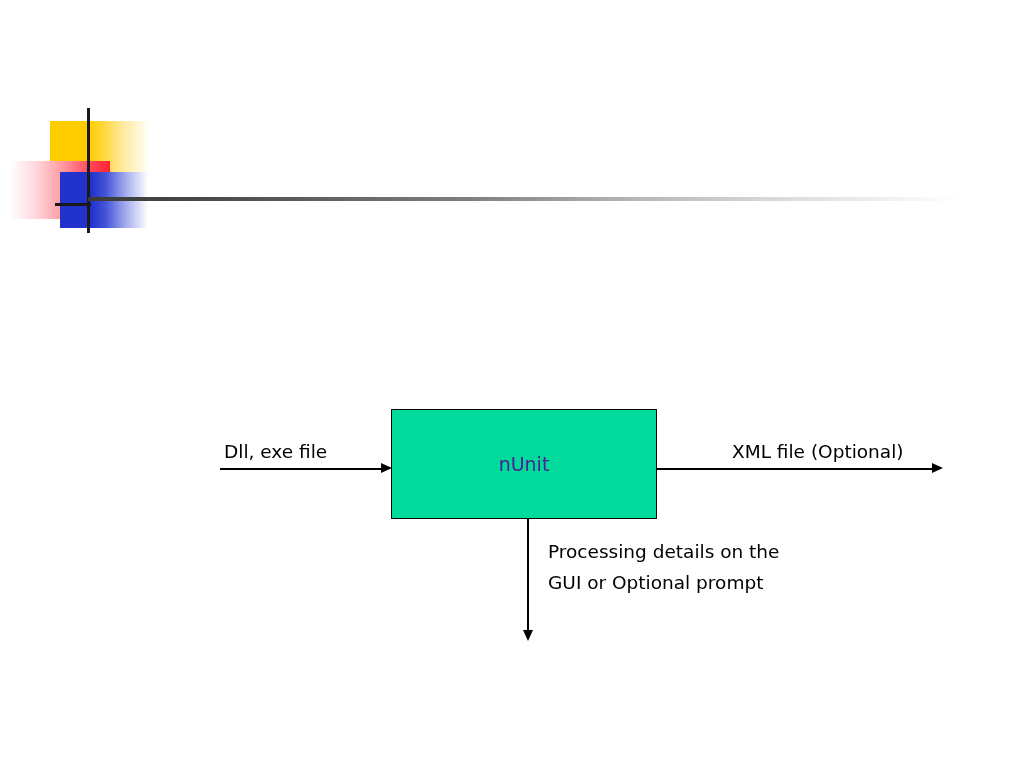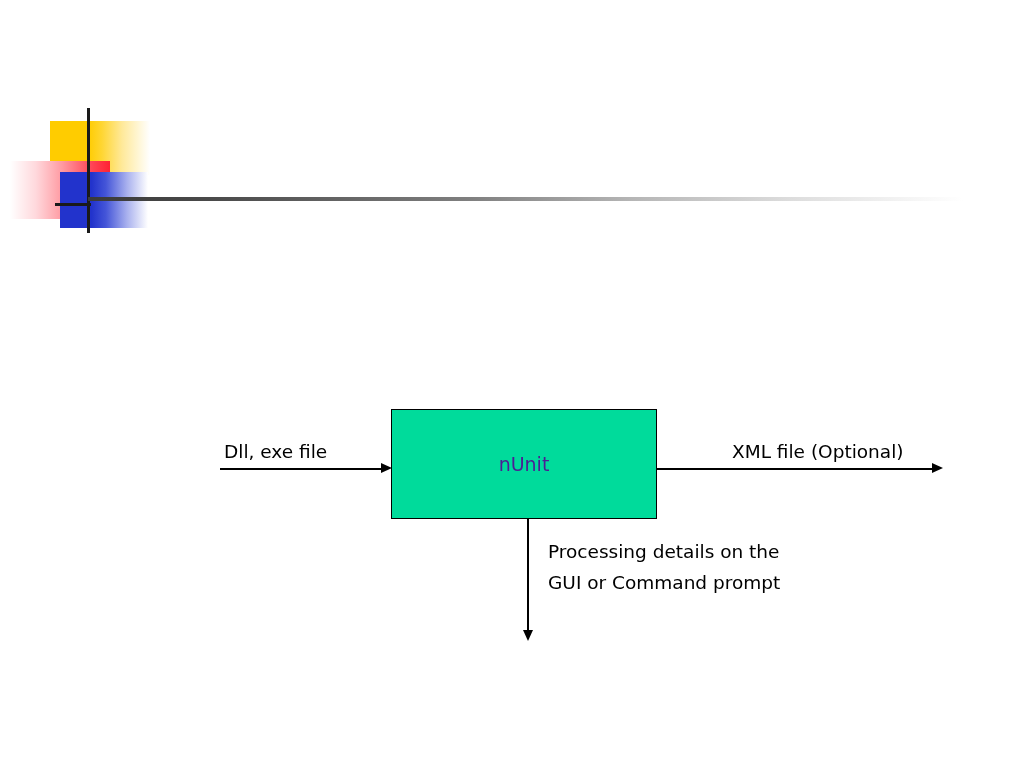--- a/index.html
+++ b/index.html
@@ -207,16 +207,16 @@
     <div class="process-box">
       <span class="process-box-label">nUnit</span>
     </div>
 
     <div class="diagram-label" id="label-output">XML file (Optional)</div>
     <div class="arrow-line-h" id="arrow-output-line"></div>
     <div class="arrow-head-right" id="arrow-output-head"></div>
 
     <div class="arrow-line-v" id="arrow-down-line"></div>
     <div class="arrow-head-down" id="arrow-down-head"></div>
-    <div class="diagram-label" id="label-bottom">Processing details on the GUI or Command prompt</div>
+    <div class="diagram-label" id="label-bottom">Processing details on the GUI or Optional prompt</div>
 
   </div>
 </div>
 
 </body></html>

